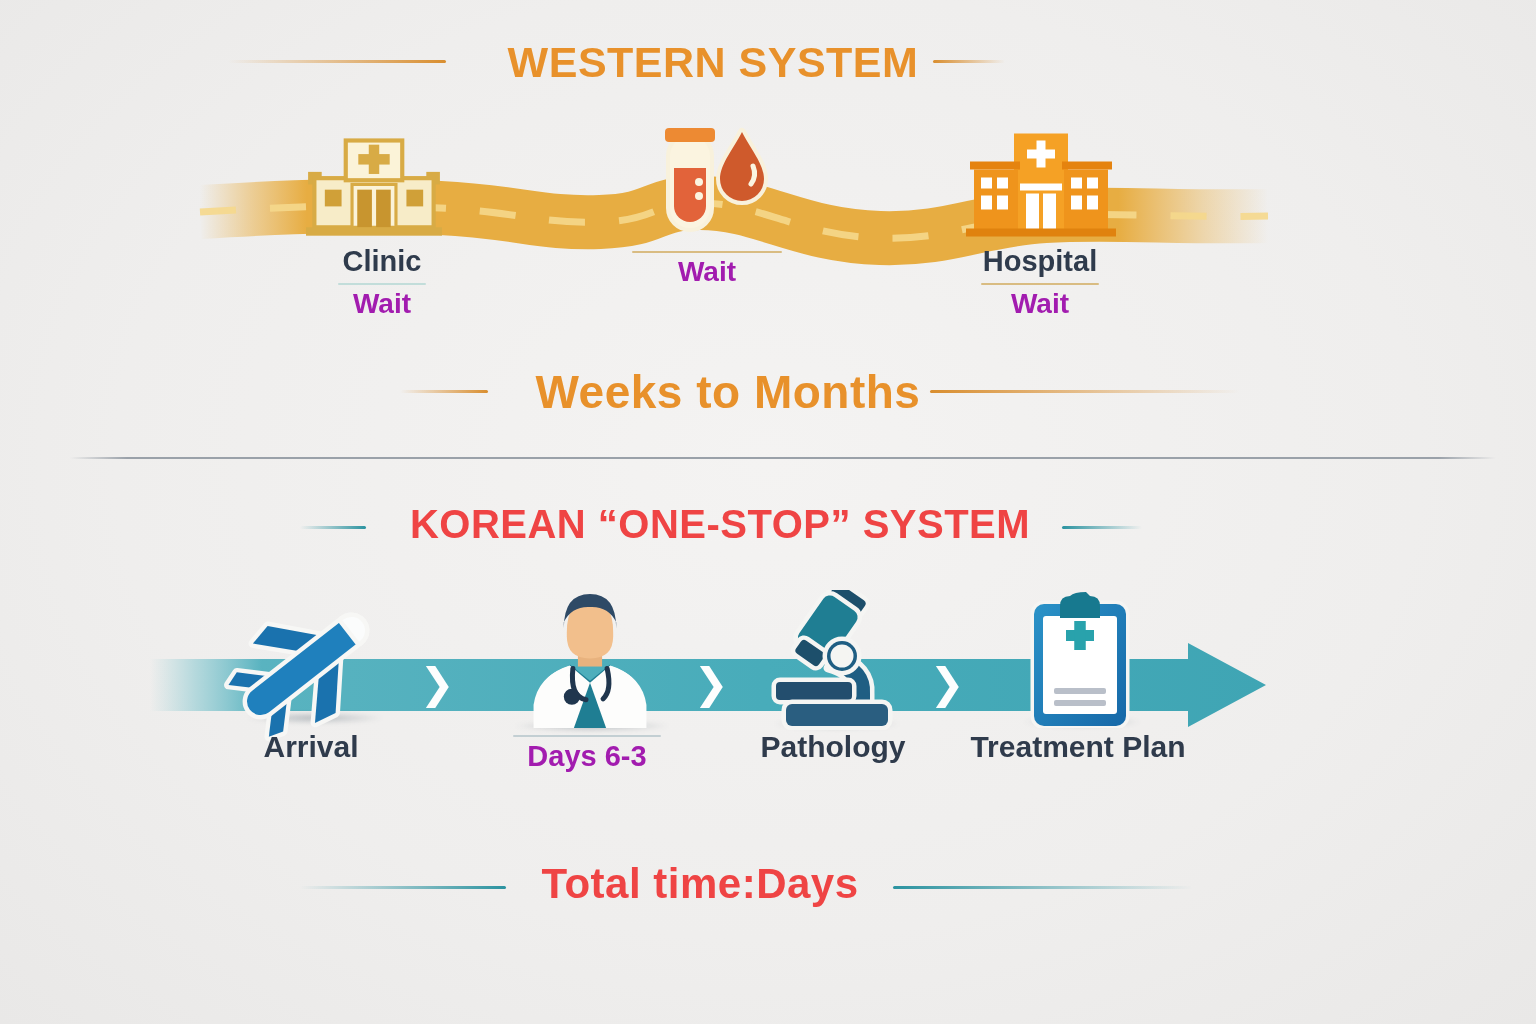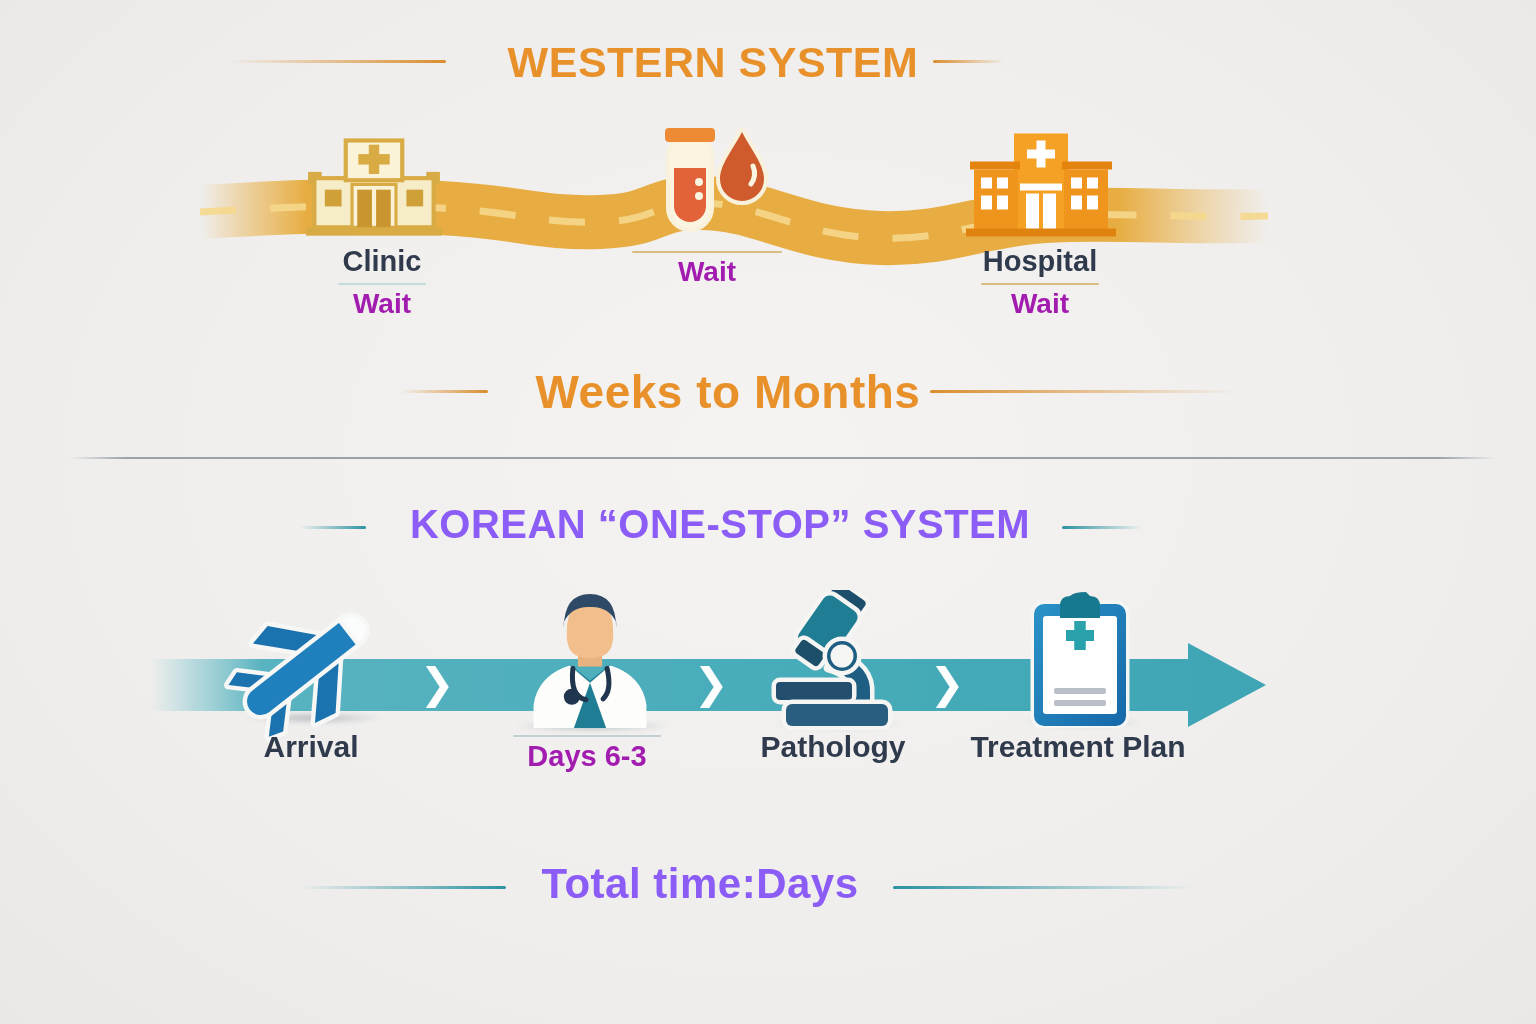--- a/index.html
+++ b/index.html
@@ -5,21 +5,21 @@
   html,body{margin:0;padding:0;}
   body{
     width:1536px;height:1024px;overflow:hidden;
     font-family:"Liberation Sans",sans-serif;
     background:radial-gradient(ellipse at 50% 45%, #f4f3f2 0%, #efeeed 60%, #e9e8e7 100%);
     position:relative;
   }
   .abs{position:absolute;}
   
   .h-orange{color:#e8912b;font-weight:800;letter-spacing:.5px;padding-left:46px;}
-  .h-teal{color:#8b5cf6;font-weight:800;letter-spacing:.5px;}
+  .h-teal{color:#ef4444;font-weight:800;letter-spacing:.5px;}
   .center-text{text-align:center;}
   .hline{height:3px;border-radius:2px;}
   .hline.orange-l{background:linear-gradient(to left,#d98e2f,rgba(217,142,47,0));}
   .hline.orange-r{background:linear-gradient(to right,#d98e2f,rgba(217,142,47,0));}
   .hline.teal-l{background:linear-gradient(to left,#2b93a0,rgba(43,147,160,0));}
   .hline.teal-r{background:linear-gradient(to right,#2b93a0,rgba(43,147,160,0));}
   .divider{
     left:70px;right:40px;top:457px;height:2px;
     background:linear-gradient(to right,rgba(158,164,172,0),#9aa1a9 4%,#9aa1a9 96%,rgba(158,164,172,0));
   }

